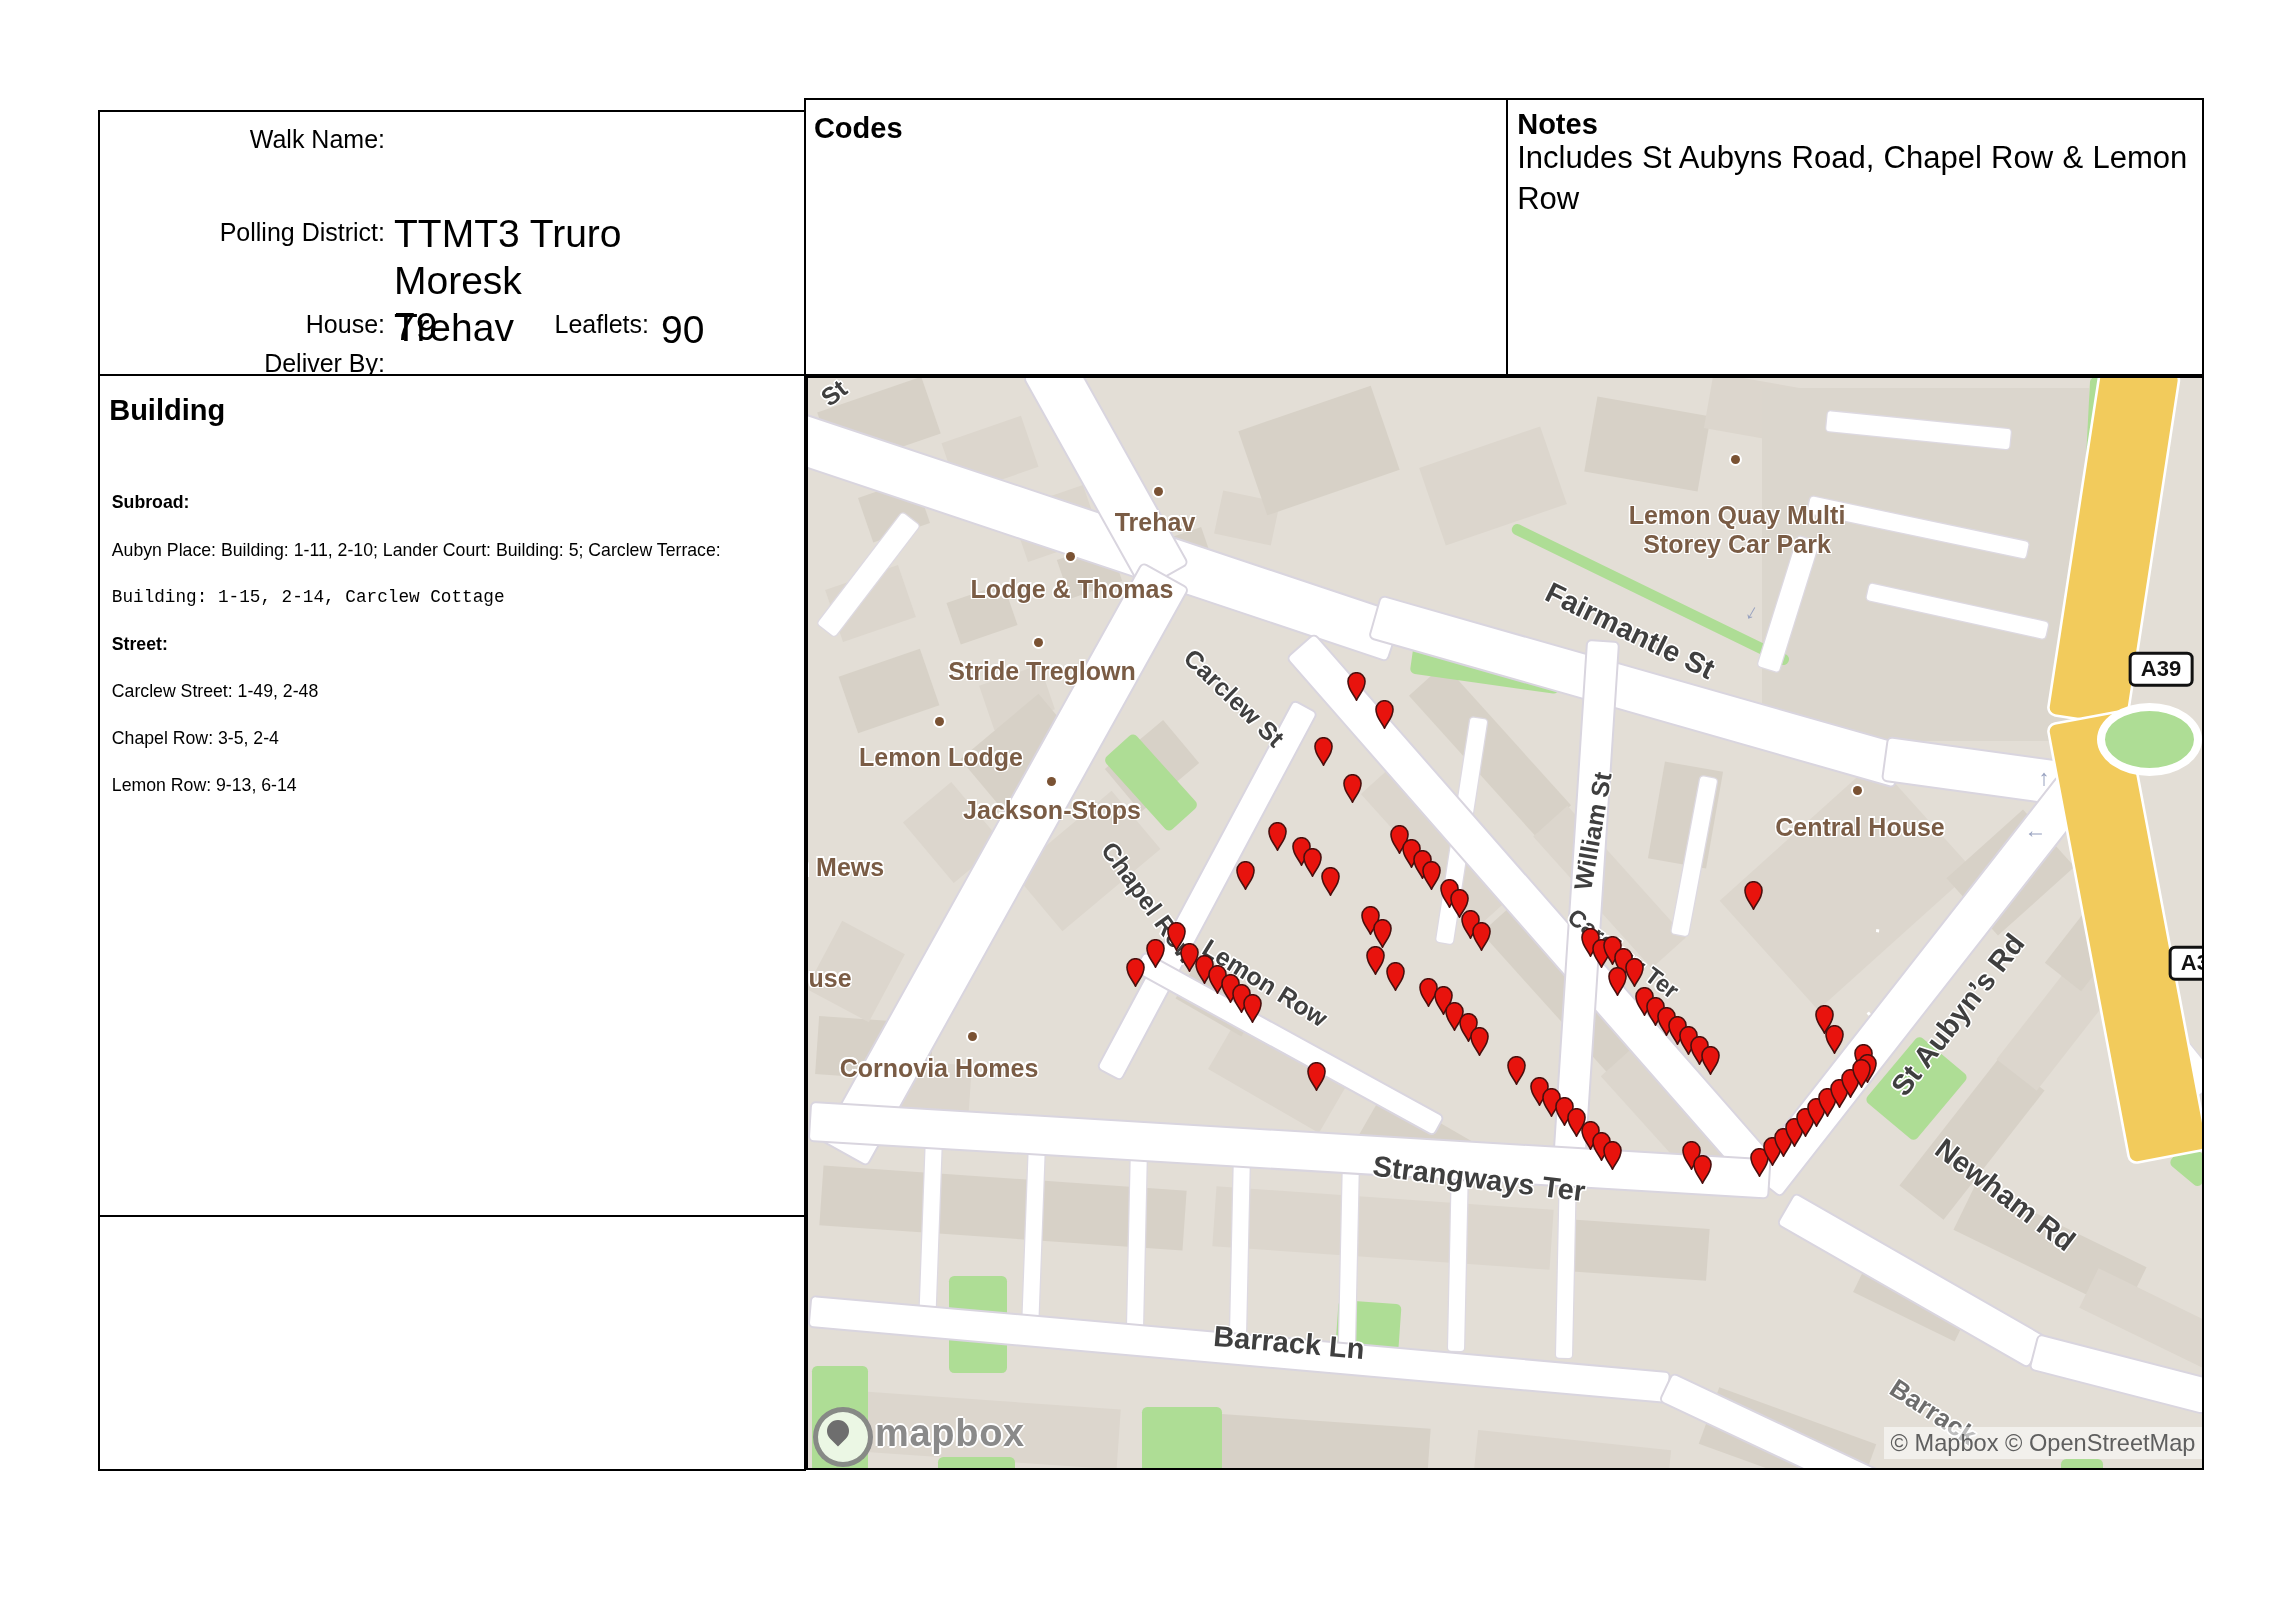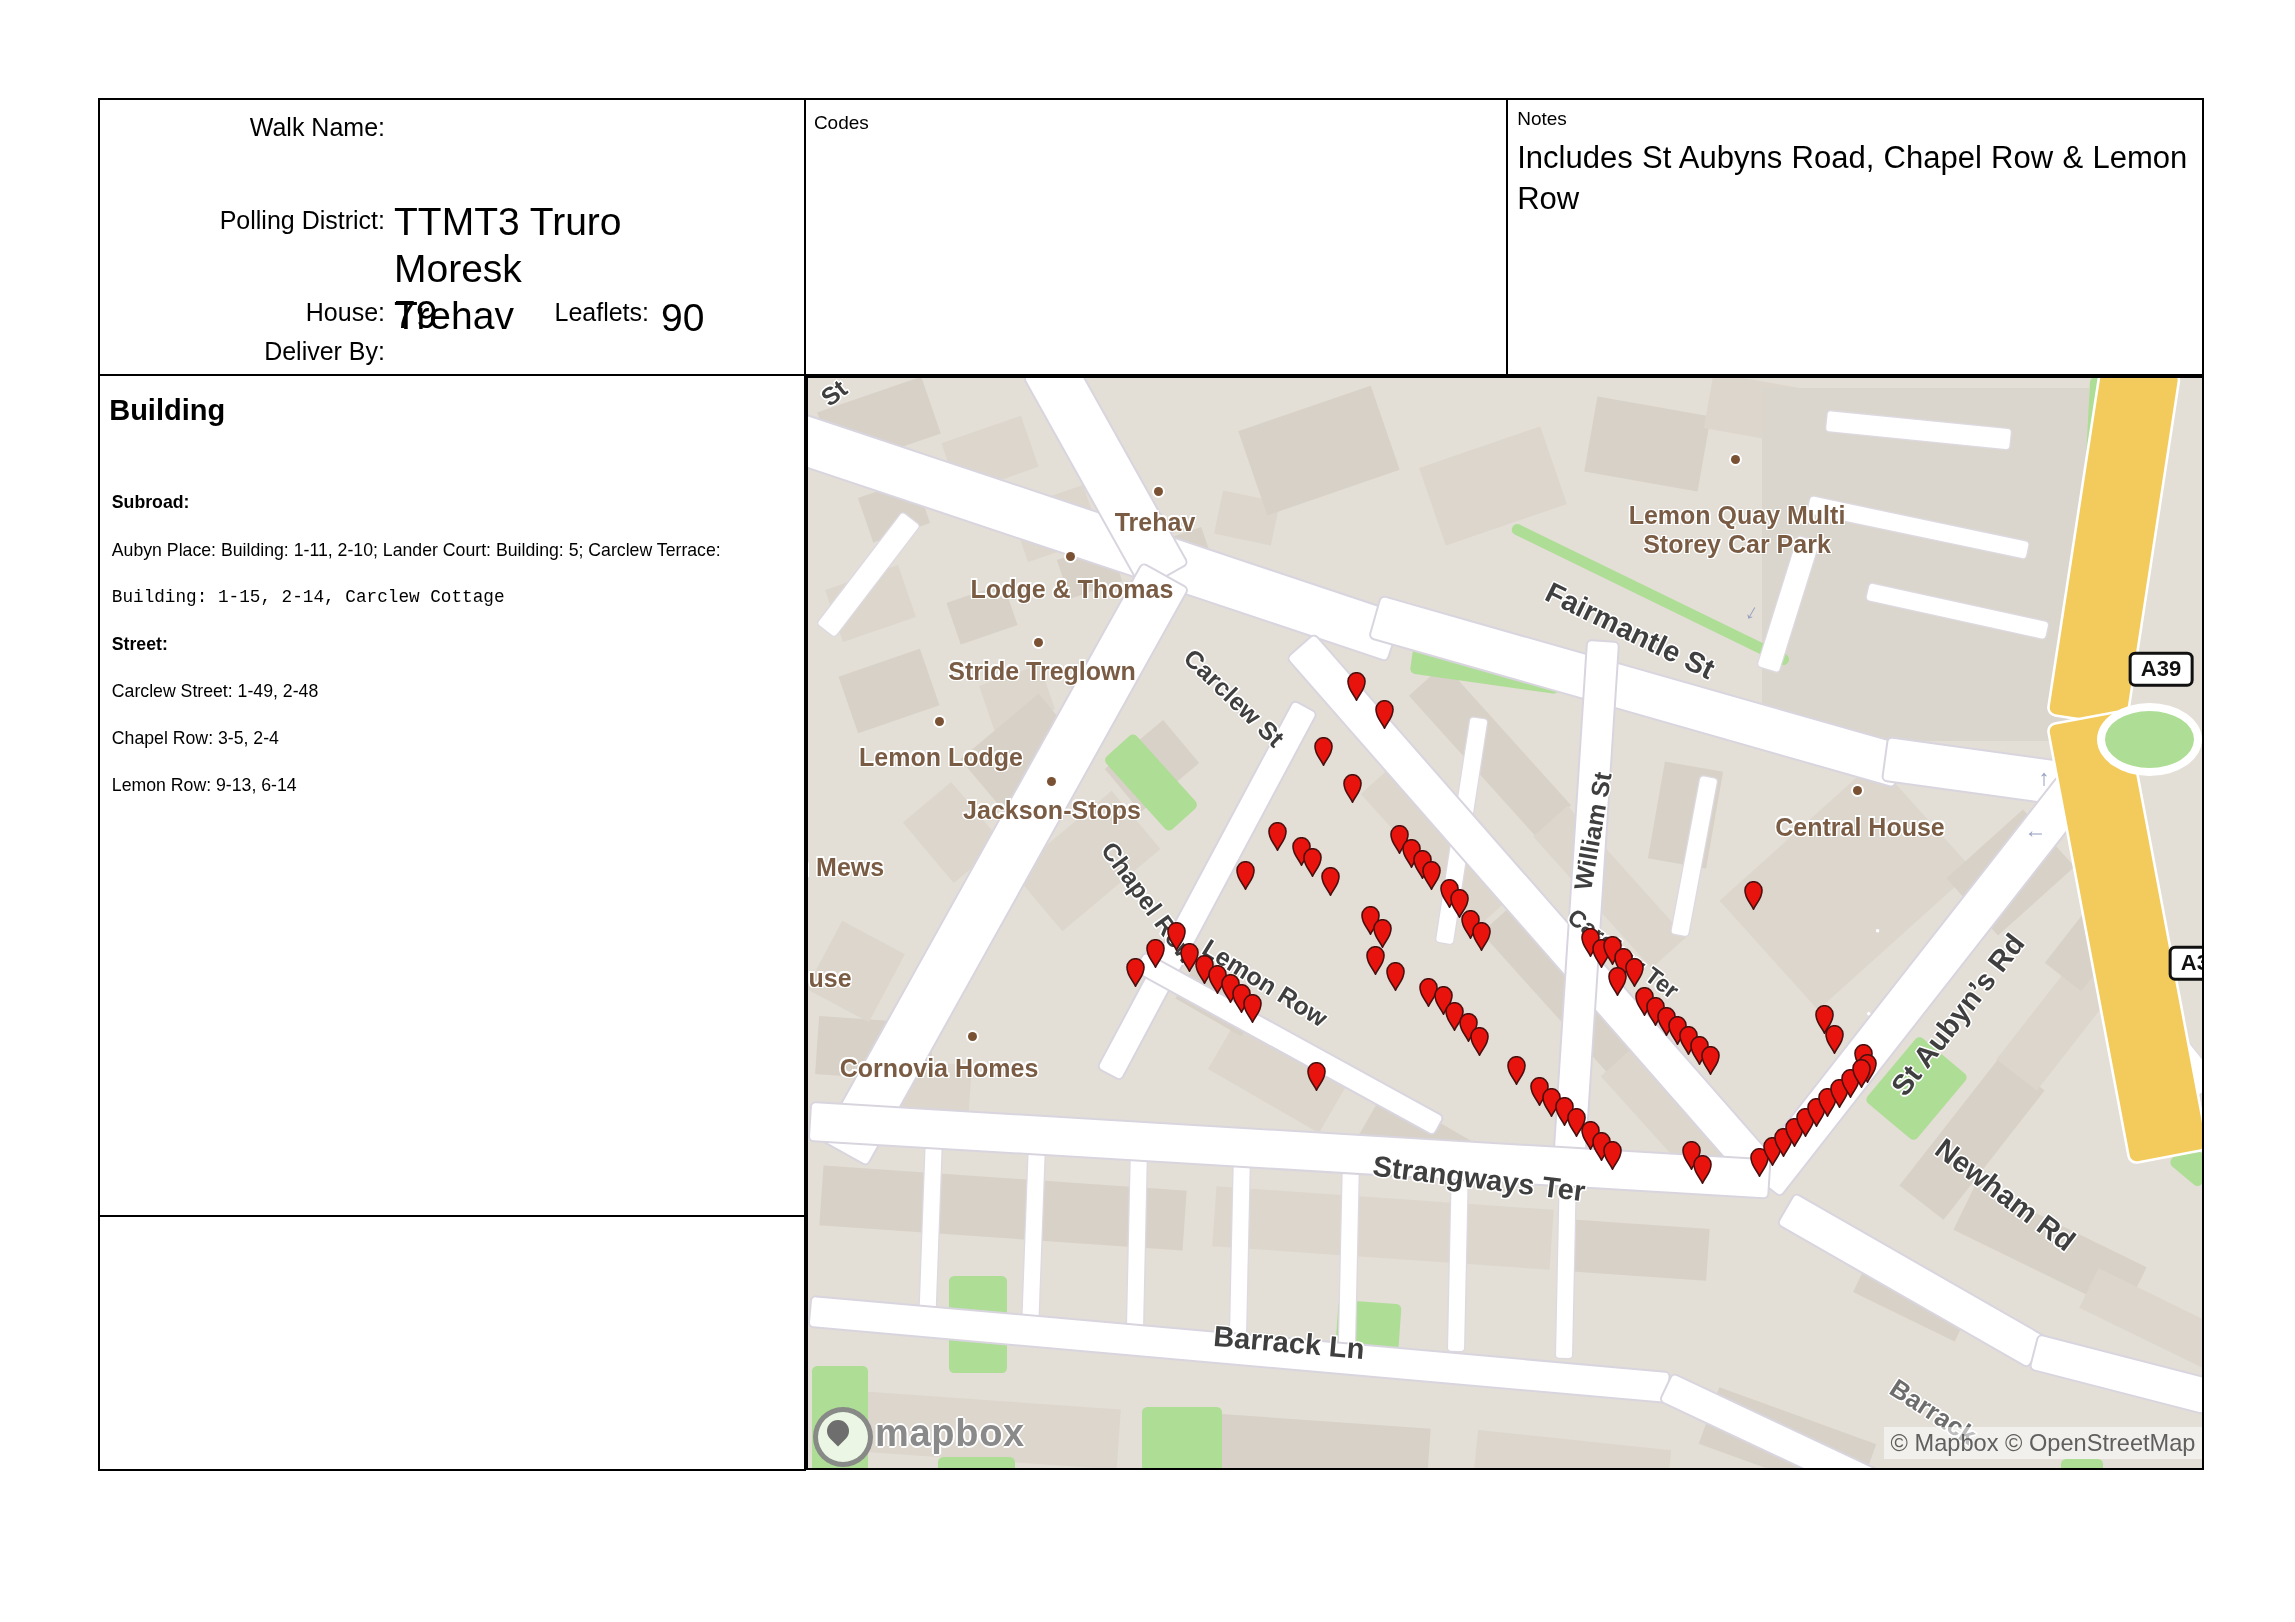--- a/index.html
+++ b/index.html
@@ -2,21 +2,21 @@
 <html style="font-size:10.5px"><head>
 <meta charset="utf-8">
 <style>
   html,body{margin:0;padding:0;background:#fff;}
   body{font-family:"Liberation Sans",sans-serif;color:#000;}
   #page{position:relative;width:2295px;height:1622px;background:#fff;overflow:hidden;}
   
   .cell{position:absolute;border:2px solid #000;box-sizing:border-box;background:#fff;}
   .hdr-label{position:absolute;text-align:right;font-size:25px;color:#000;white-space:nowrap;}
   .hdr-value{position:absolute;font-size:39px;line-height:47px;white-space:pre-line;}
-  .cell-title{font-weight:normal;font-size:19px;}
+  .cell-title{font-weight:bold;font-size:29px;}
   .notes-text{font-size:31px;line-height:41px;text-align:justify;}
   .addr-title{font-weight:bold;font-size:29px;}
   .addr-line{font-size:17.7px;position:absolute;left:11.8px;white-space:nowrap;}
   .addr-line.bold{font-weight:bold;}
   
   #map{position:absolute;left:806px;top:376px;width:1398px;height:1094px;overflow:hidden;background:#E3DED6;border:2px solid #000;box-sizing:border-box;}
   .bld{position:absolute;}
   .road{position:absolute;background:#fff;box-shadow:0 0 0 2px #D9D5DF;border-radius:3.9px;}
   .lane{position:absolute;background:#fff;box-shadow:0 0 0 1.3px #DDD9E1;border-radius:3.3px;}
   .yroad{position:absolute;background:#F2CB5C;box-shadow:0 0 0 2.6px #fff;border-radius:6.5px;}
@@ -35,21 +35,21 @@
   #mblogo-circle{position:absolute;width:50px;height:50px;border-radius:50%;border:5.9px solid rgba(110,110,110,.8);background:rgba(255,255,255,.75);}
   #mblogo-pin{position:absolute;width:22px;height:22px;border-radius:50% 50% 50% 0;background:#6e6e6e;transform:rotate(-45deg);}
   #mblogo-text{position:absolute;font-size:38px;font-weight:bold;color:#8a8a8a;letter-spacing:0.7px;
      text-shadow:-2px 0 0 #fff,2px 0 0 #fff,0 -2px 0 #fff,0 2px 0 #fff,-1.3px -1.3px 0 #fff,1.3px 1.3px 0 #fff;}
 </style>
 </head>
 <body>
 
 <div id="page">
 
-  <div class="cell" style="left:98px;top:98px;width:708px;height:278px;">
+  <div class="cell" style="left:98px;top:110px;width:708px;height:278px;">
     <div class="hdr-label" style="left:0;top:13px;width:285px;">Walk Name:</div>
     <div class="hdr-label" style="left:0;top:106px;width:285px;">Polling District:</div>
     <div class="hdr-value" style="left:294px;top:98px;width:366px;">TTMT3 Truro Moresk
 Trehav</div>
     <div class="hdr-label" style="left:0;top:198px;width:285px;">House:</div>
     <div class="hdr-value" style="left:294px;top:191px;width:118px;">79</div>
     <div class="hdr-label" style="left:399px;top:198px;width:150px;">Leaflets:</div>
     <div class="hdr-value" style="left:561px;top:194px;width:118px;">90</div>
     <div class="hdr-label" style="left:0;top:237px;width:285px;">Deliver By:</div>
     <div class="hdr-value" style="left:294px;top:230px;width:262px;"></div>

